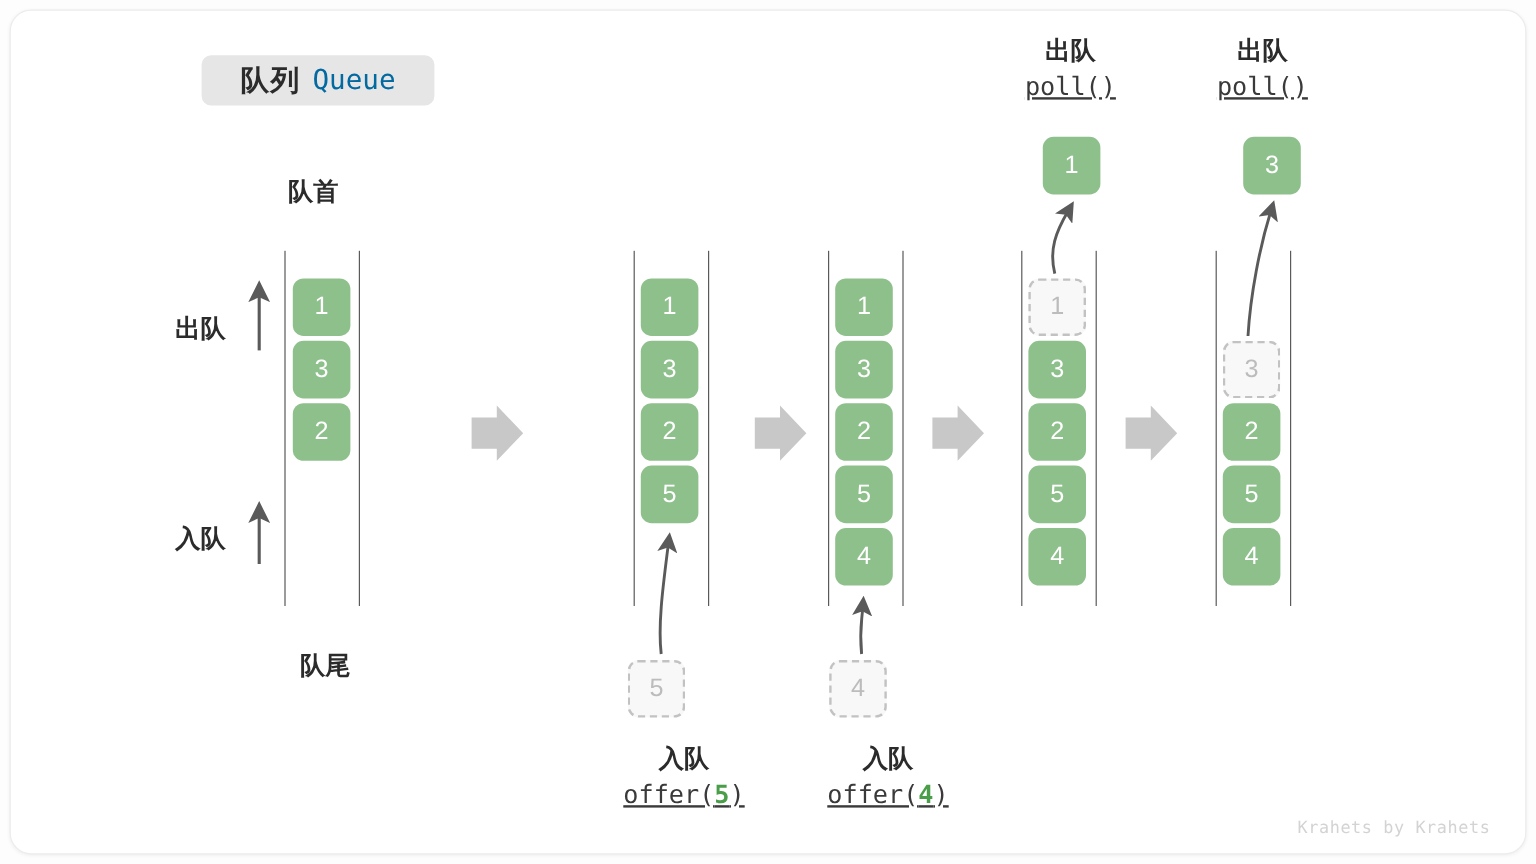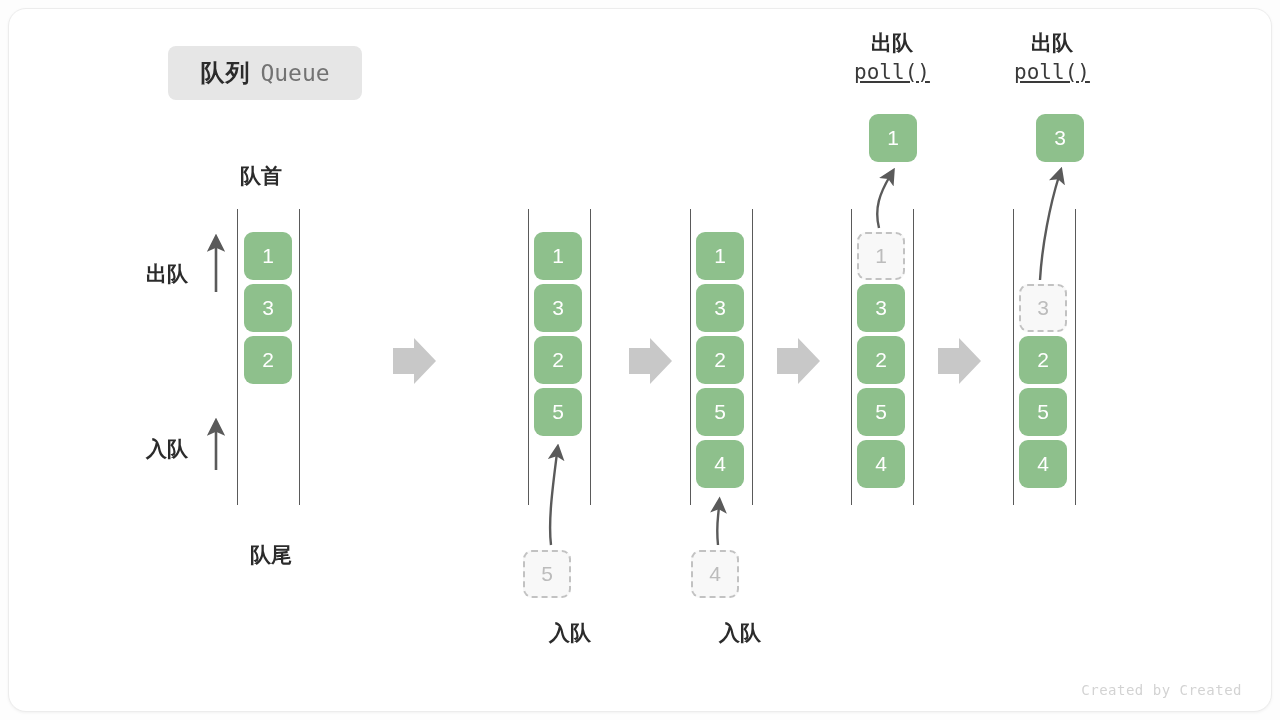--- a/index.html
+++ b/index.html
@@ -31,37 +31,37 @@
     box-sizing: border-box;
     box-shadow: 0 1px 3px rgba(0,0,0,0.05);
   }
 
   
   .title-badge {
     position: absolute;
     left: 168px;
     top: 46px;
     width: 194px;
-    height: 54px;
+    height: 42px;
     background: #e6e6e6;
     border-radius: 8px;
     display: flex;
     align-items: center;
     justify-content: center;
     gap: 10px;
   }
   .title-cn {
     font-size: 24px;
     font-weight: bold;
     color: #2b2b2b;
     letter-spacing: 1px;
   }
   .title-en {
     font-size: 23px;
-    color: #737373;
+    color: #0369a1;
     font-family: "DejaVu Sans Mono", "Liberation Mono", monospace;
   }
 
   
   .panel { position: absolute; }
 
   .rail {
     position: absolute;
     width: 1px;
     background: #5a5a5a;
@@ -149,21 +149,21 @@
 
 <div id="canvas">
   <div class="card"></div>
 
   <div class="title-badge">
     <span class="title-cn">队列</span>
     <span class="title-en">Queue</span>
   </div>
 
   <div class="panel">
-    <div class="cap-label" style="left:240px; top:162px;">队首</div>
+    <div class="cap-label" style="left:240px; top:146px;">队首</div>
     <div class="cap-label" style="left:250px; top:541px;">队尾</div>
 
     <div class="side-label" style="left:146px; top:260px;">出队</div>
     <div class="side-label" style="left:146px; top:435px;">入队</div>
 
     <div class="rail" style="left:237px; top:209px; height:296px;"></div>
     <div class="rail" style="left:299px; top:209px; height:296px;"></div>
 
     <div class="cell filled" style="left:244px; top:232px;">1</div>
     <div class="cell filled" style="left:244px; top:284px;">3</div>
@@ -176,37 +176,39 @@
 
     <div class="cell filled" style="left:534px; top:232px;">1</div>
     <div class="cell filled" style="left:534px; top:284px;">3</div>
     <div class="cell filled" style="left:534px; top:336px;">2</div>
     <div class="cell filled" style="left:534px; top:388px;">5</div>
 
     <div class="cell ghost" style="left:523px; top:550px;">5</div>
 
     <div class="op-label" style="left:440px; top:618px; width:260px;">
       <span class="op-cn">入队</span>
+      <span class="op-code"><span>offer(</span><span class="op-arg">5</span><span>)</span></span>
     </div>
   </div>
 
   <div class="panel">
     <div class="rail" style="left:690px; top:209px; height:296px;"></div>
     <div class="rail" style="left:752px; top:209px; height:296px;"></div>
 
     <div class="cell filled" style="left:696px; top:232px;">1</div>
     <div class="cell filled" style="left:696px; top:284px;">3</div>
     <div class="cell filled" style="left:696px; top:336px;">2</div>
     <div class="cell filled" style="left:696px; top:388px;">5</div>
     <div class="cell filled" style="left:696px; top:440px;">4</div>
 
     <div class="cell ghost" style="left:691px; top:550px;">4</div>
 
     <div class="op-label" style="left:610px; top:618px; width:260px;">
       <span class="op-cn">入队</span>
+      <span class="op-code"><span>offer(</span><span class="op-arg">4</span><span>)</span></span>
     </div>
   </div>
 
   <div class="panel">
     <div class="rail" style="left:851px; top:209px; height:296px;"></div>
     <div class="rail" style="left:913px; top:209px; height:296px;"></div>
 
     <div class="cell ghost" style="left:857px; top:232px;">1</div>
     <div class="cell filled" style="left:857px; top:284px;">3</div>
     <div class="cell filled" style="left:857px; top:336px;">2</div>
@@ -276,14 +278,14 @@
       <path d="M629,348 L650,348 L650,338 L672,361 L650,384 L650,374 L629,374 z" fill="#c8c8c8"></path>
     </g>
     <g>
       <path d="M777,348 L798,348 L798,338 L820,361 L798,384 L798,374 L777,374 z" fill="#c8c8c8"></path>
     </g>
     <g>
       <path d="M938,348 L959,348 L959,338 L981,361 L959,384 L959,374 L938,374 z" fill="#c8c8c8"></path>
     </g>
   </svg>
 
-  <div class="footer">Created by Created</div>
+  <div class="footer">Krahets by Krahets</div>
 </div>
 
 </body></html>

